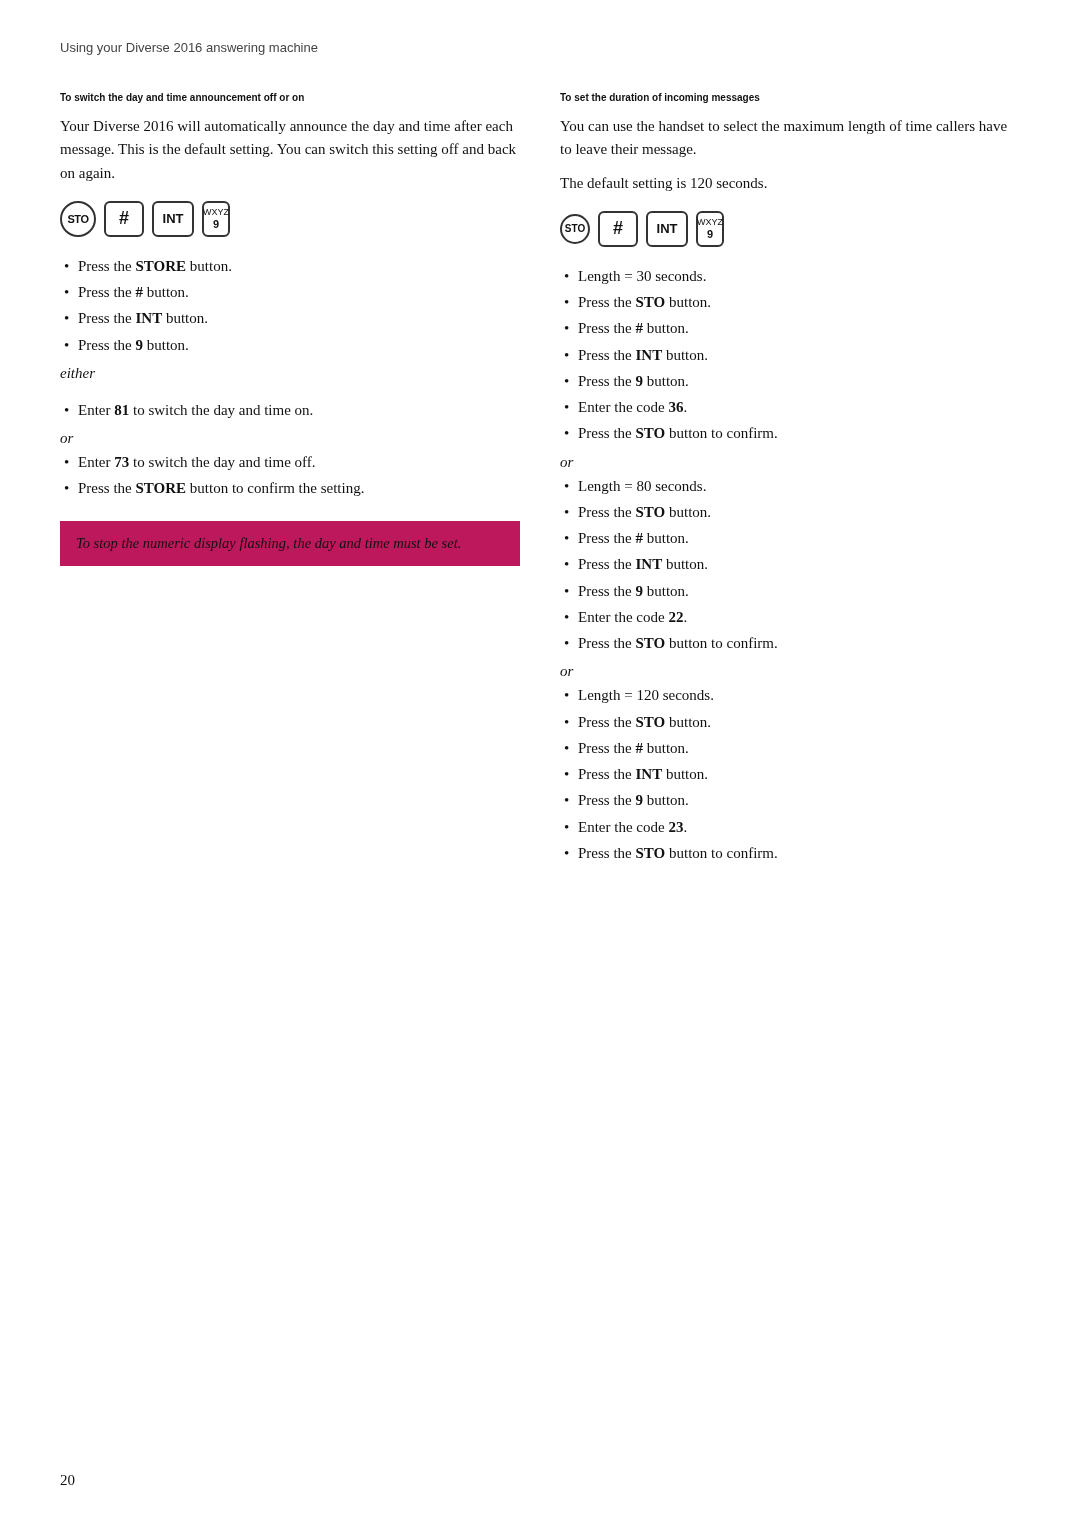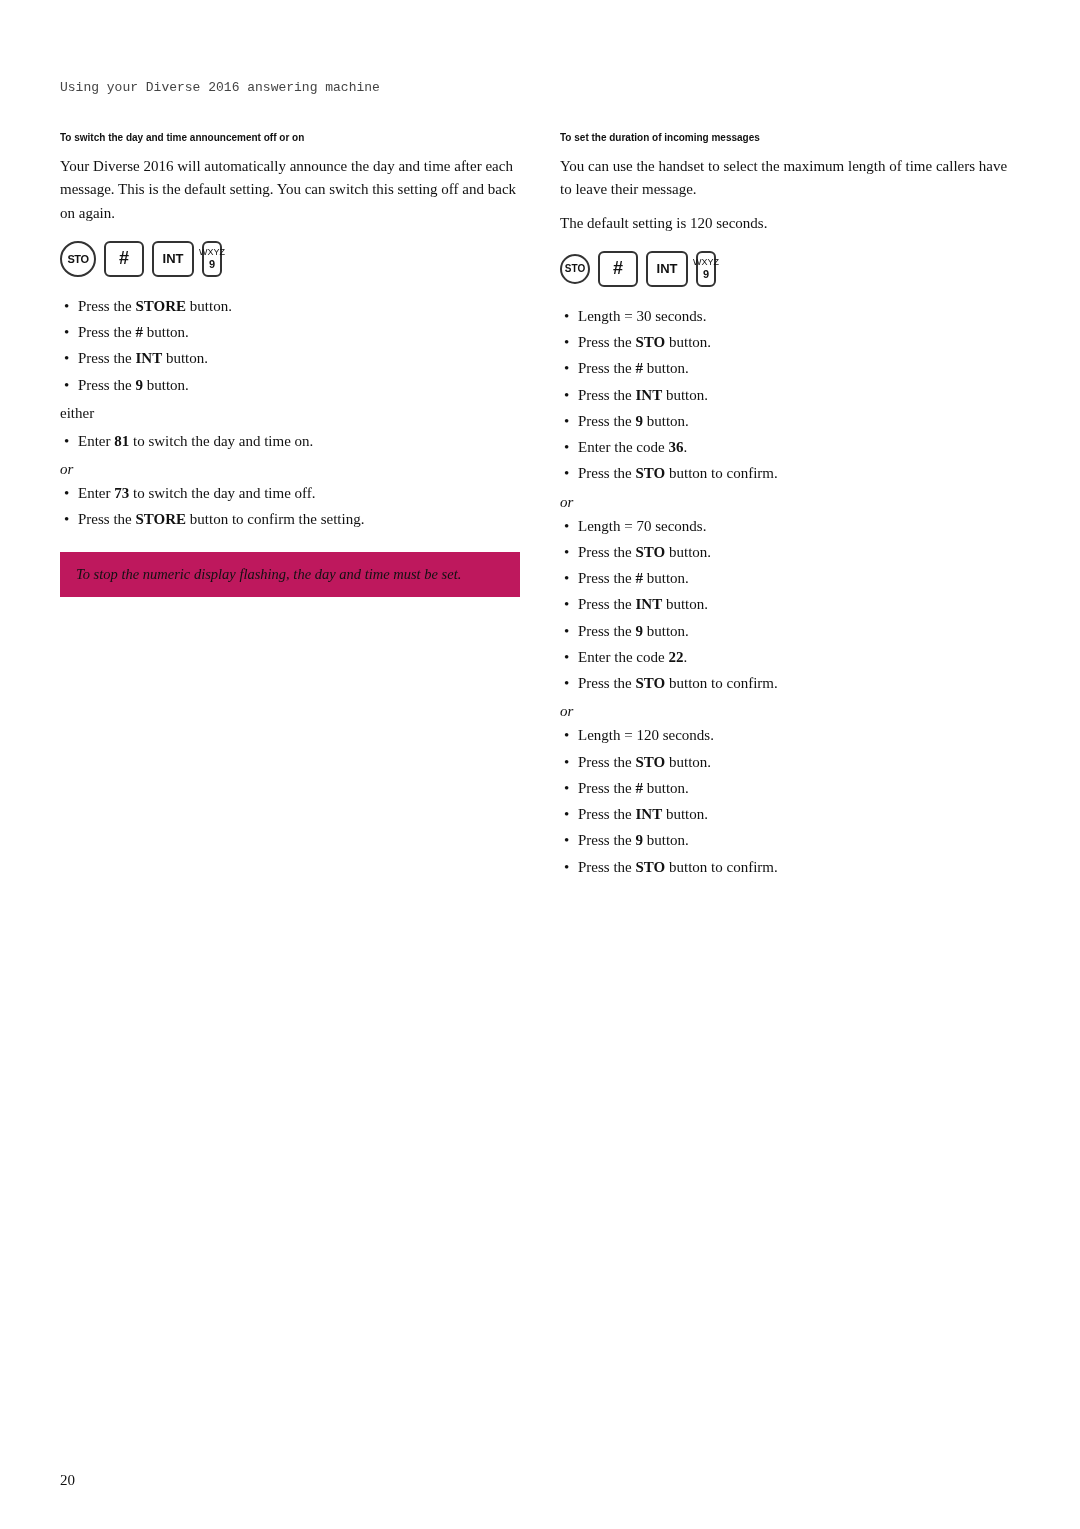--- a/index.html
+++ b/index.html
@@ -9,22 +9,21 @@
       font-size: 15px;
       color: #111;
       width: 1080px;
       min-height: 1529px;
       padding: 40px 60px 60px 60px;
     }
     .page-header {
       font-size: 13px;
       color: #444;
       margin-bottom: 36px;
-      font-family: Liberation Mono, monospace;
-      margin-top: 40px;
+      font-family: Liberation Sans, sans-serif;
     }
     .two-col {
       display: grid;
       grid-template-columns: 1fr 1fr;
       gap: 40px;
     }
     .col {}
     h2 {
       font-size: 10px;
       font-weight: bold;
@@ -67,21 +66,21 @@
       width: 40px; height: 36px;
       font-size: 18px;
       border-radius: 6px;
     }
     .btn-int {
       width: 42px; height: 36px;
       font-size: 13px;
       border-radius: 6px;
     }
     .btn-wxyz9 {
-      width: 20px; height: 36px;
+      width: 28px; height: 36px;
       font-size: 11px;
       border-radius: 6px;
       display: flex;
       flex-direction: column;
       align-items: center;
       justify-content: center;
       line-height: 1.1;
     }
     .btn-wxyz9 .small-text {
       font-size: 9px;
@@ -99,21 +98,22 @@
       font-size: 15px;
       line-height: 1.55;
     }
     ul li::before {
       content: '•';
       position: absolute;
       left: 4px;
       top: 0;
     }
     .italic-label {
-      margin: 6px 0 8px 0;
+      font-style: italic;
+      margin: 6px 0 17px 0;
       display: block;
       font-size: 15px;
     }
     .or-label {
       font-style: italic;
       margin: 4px 0;
       display: block;
       font-size: 15px;
     }
     .note-box {
@@ -196,36 +196,37 @@
       <li>Press the <strong>#</strong> button.</li>
       <li>Press the <strong>INT</strong> button.</li>
       <li>Press the <strong>9</strong> button.</li>
       <li>Enter the code <strong>36</strong>.</li>
       <li>Press the <strong>STO</strong> button to confirm.</li>
     </ul>
 
     <span class="or-label">or</span>
 
     <ul>
-      <li>Length = 70 seconds.</li>
+      <li>Length = 80 seconds.</li>
       <li>Press the <strong>STO</strong> button.</li>
       <li>Press the <strong>#</strong> button.</li>
       <li>Press the <strong>INT</strong> button.</li>
       <li>Press the <strong>9</strong> button.</li>
       <li>Enter the code <strong>22</strong>.</li>
       <li>Press the <strong>STO</strong> button to confirm.</li>
     </ul>
 
     <span class="or-label">or</span>
 
     <ul>
       <li>Length = 120 seconds.</li>
       <li>Press the <strong>STO</strong> button.</li>
       <li>Press the <strong>#</strong> button.</li>
       <li>Press the <strong>INT</strong> button.</li>
       <li>Press the <strong>9</strong> button.</li>
+      <li>Enter the code <strong>23</strong>.</li>
       <li>Press the <strong>STO</strong> button to confirm.</li>
     </ul>
 
   </div>
 </div>
 
 <div style="position: fixed; bottom: 40px; left: 60px;">20</div>
 
 </body></html>

